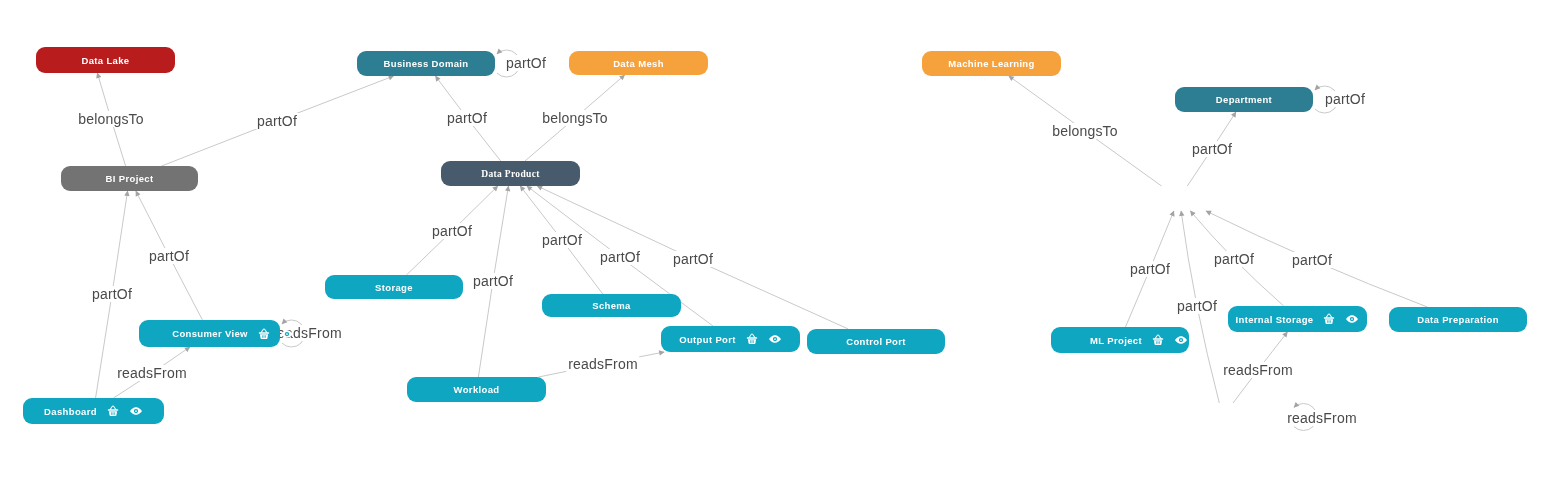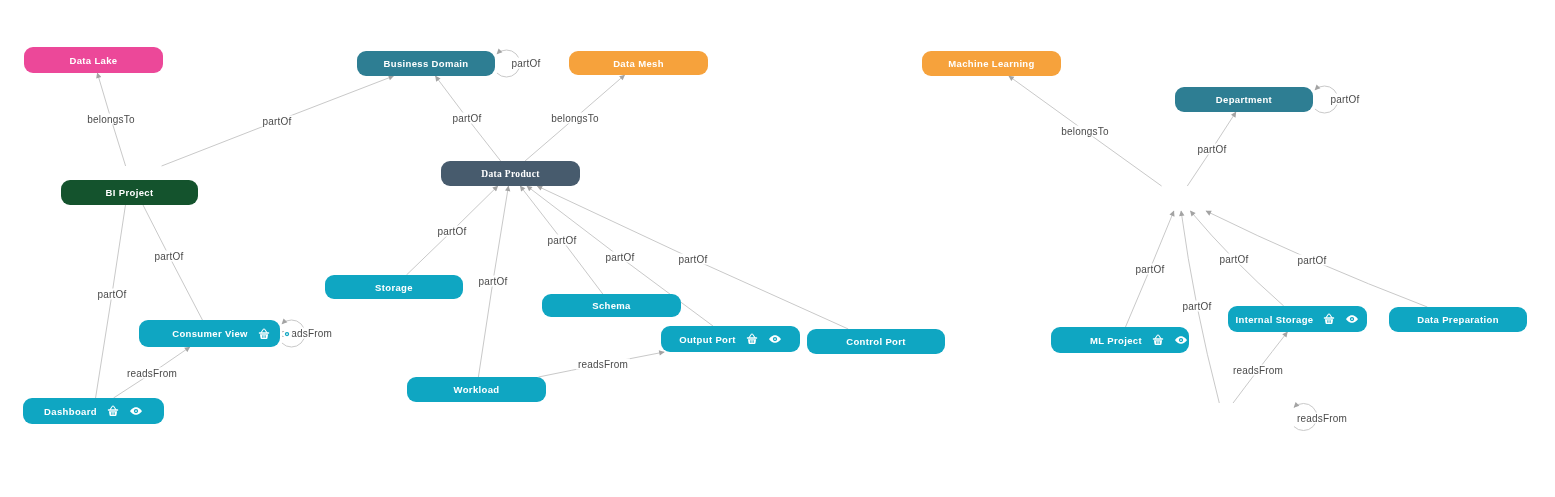--- a/index.html
+++ b/index.html
@@ -1,20 +1,20 @@
 <!DOCTYPE html>
 <html><head>
 <meta charset="utf-8">
 <style>
   html,body{margin:0;padding:0;background:#ffffff;}
   .graph{position:relative;width:1555px;height:497px;background:#ffffff;overflow:hidden;
          font-family:"Liberation Sans",sans-serif;}
   .graph svg.edges{position:absolute;left:0;top:0;z-index:1;}
   .labels{position:absolute;left:0;top:0;width:100%;height:100%;z-index:2;pointer-events:none;}
-  .elabel{position:absolute;transform:translate(-50%,-50%);font-size:10px;color:#4a4a4a;
+  .elabel{position:absolute;transform:translate(-50%,-50%);font-size:14px;color:#4a4a4a;
           background:#ffffff;padding:0 2px;white-space:nowrap;letter-spacing:.2px;}
   .nodes{position:absolute;left:0;top:0;width:100%;height:100%;z-index:3;}
   .node{position:absolute;border-radius:9px;display:flex;align-items:center;justify-content:center;
         gap:9px;color:#fff;font-weight:bold;font-size:9.5px;letter-spacing:.35px;cursor:pointer;
         box-sizing:border-box;}
   .node .nlabel{white-space:nowrap;}
   .node .icon{display:inline-flex;align-items:center;justify-content:center;width:14px;height:14px;}
   .node .icon svg{width:14px;height:14px;display:block;}
 </style>
 </head>
@@ -72,36 +72,36 @@
       <div class="elabel" style="left: 1197px; top: 306px;">partOf</div>
       <div class="elabel" style="left: 1234px; top: 259px;">partOf</div>
       <div class="elabel" style="left: 1312px; top: 260px;">partOf</div>
       <div class="elabel" style="left: 1258px; top: 370px;">readsFrom</div>
       <div class="elabel" style="left: 526px; top: 63px;">partOf</div>
       <div class="elabel" style="left: 1345px; top: 99px;">partOf</div>
       <div class="elabel" style="left: 307px; top: 333px;">readsFrom</div>
       <div class="elabel" style="left: 1322px; top: 418px;">readsFrom</div>
     </div>
   <div class="nodes">
-      <div class="node" style="left: 24px; top: 47px; width: 139px; height: 26px; background: #ec4899;">
+      <div class="node" style="left: 36px; top: 47px; width: 139px; height: 26px; background: #b91c1c;">
         <span class="nlabel">Data Lake</span>
       </div>
       <div class="node" style="left: 357px; top: 51px; width: 138px; height: 25px; background: rgb(46, 126, 147);">
         <span class="nlabel">Business Domain</span>
       </div>
       <div class="node" style="left: 569px; top: 51px; width: 139px; height: 24px; background: rgb(246, 162, 60);">
         <span class="nlabel">Data Mesh</span>
       </div>
       <div class="node" style="left: 922px; top: 51px; width: 139px; height: 25px; background: rgb(246, 162, 60);">
         <span class="nlabel">Machine Learning</span>
       </div>
       <div class="node" style="left: 1175px; top: 87px; width: 138px; height: 25px; background: rgb(46, 126, 147);">
         <span class="nlabel">Department</span>
       </div>
-      <div class="node" style="left: 61px; top: 166px; width: 137px; height: 25px; background: #14532d; margin-top: 14px;">
+      <div class="node" style="left: 61px; top: 166px; width: 137px; height: 25px; background: #737373;">
         <span class="nlabel">BI Project</span>
       </div>
       <div class="node" style="left: 441px; top: 161px; width: 139px; height: 25px; background: rgb(71, 91, 109); font-family: Liberation Serif, serif;">
         <span class="nlabel">Data Product</span>
       </div>
       <div class="node" style="left: 325px; top: 275px; width: 138px; height: 24px; background: rgb(15, 166, 194);">
         <span class="nlabel">Storage</span>
       </div>
       <div class="node" style="left: 542px; top: 294px; width: 139px; height: 23px; background: rgb(15, 166, 194);">
         <span class="nlabel">Schema</span>

